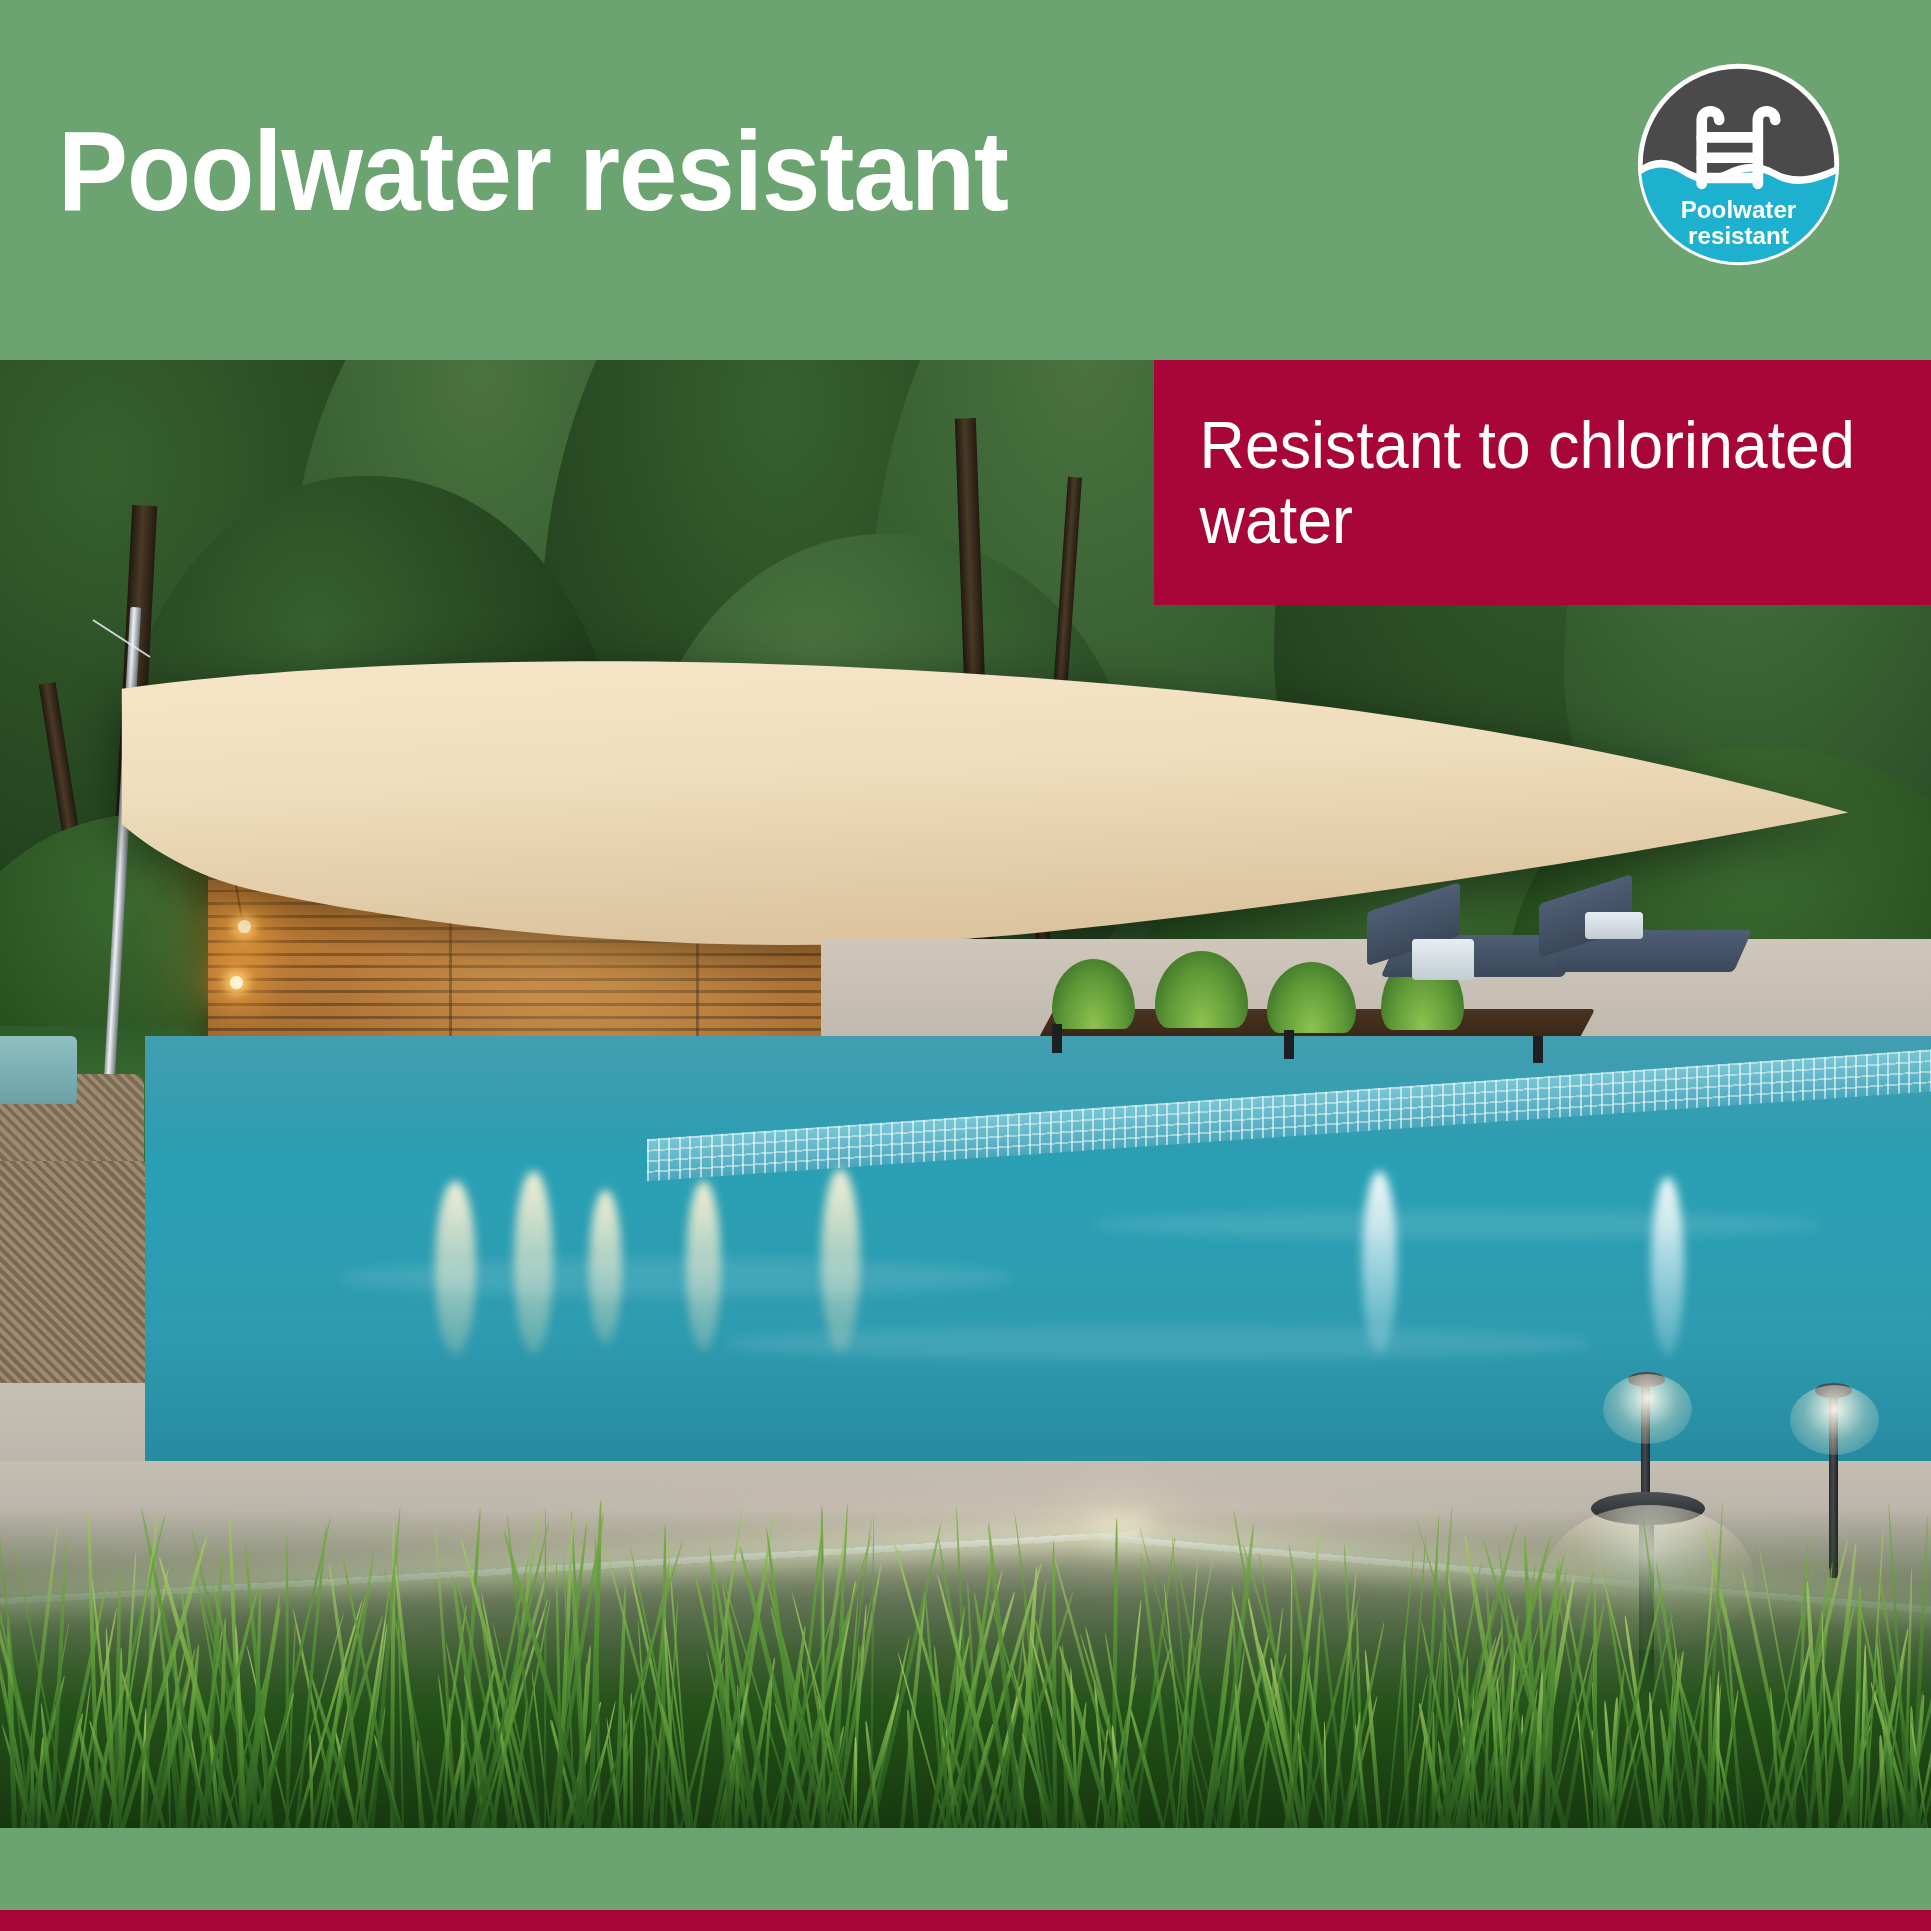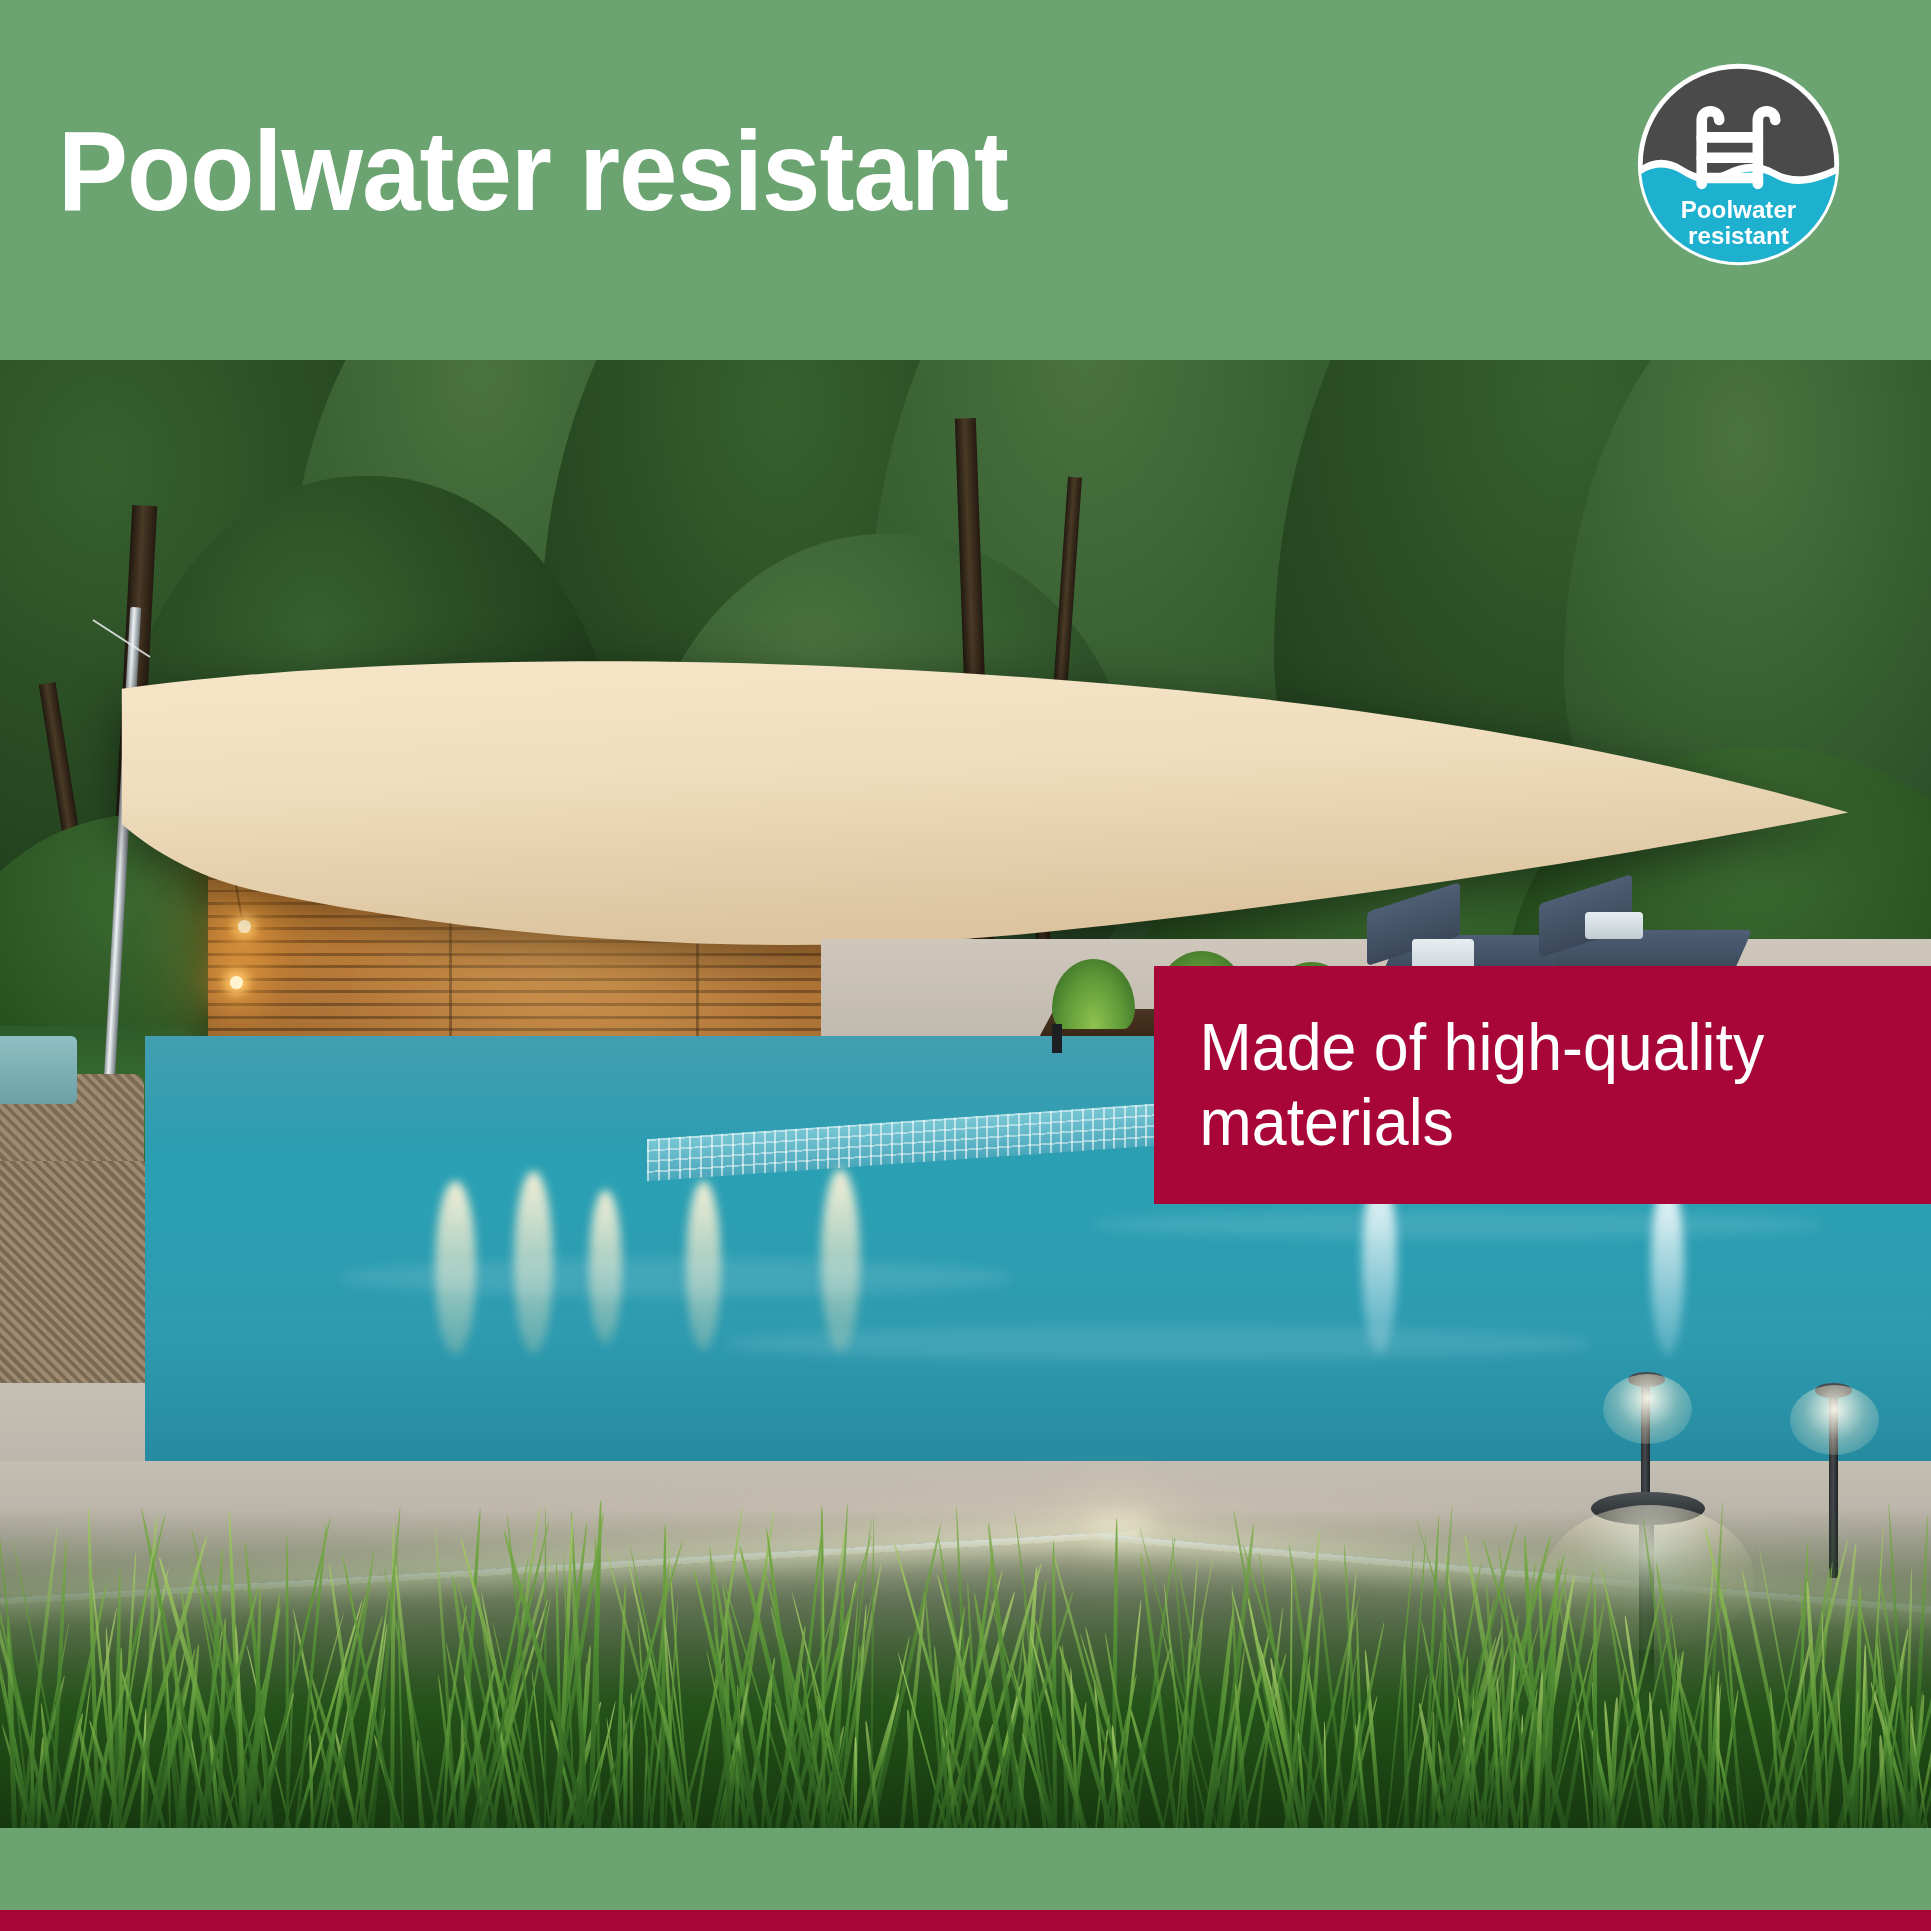--- a/index.html
+++ b/index.html
@@ -897,23 +897,23 @@
         <span class="blade" style="left:1207px;height:210px;width:2.2px;transform:rotate(-13.0deg);opacity:0.81"></span>
         <span class="blade" style="left:595px;height:300px;width:2.7px;transform:rotate(16.7deg);opacity:0.85"></span>
         <span class="blade" style="left:775px;height:204px;width:4.5px;transform:rotate(7.8deg);opacity:0.85"></span>
         <span class="blade light" style="left:1819px;height:247px;width:4.7px;transform:rotate(-3.3deg);opacity:0.87"></span>
         <span class="blade" style="left:1396px;height:157px;width:1.9px;transform:rotate(11.3deg);opacity:0.72"></span>
         <span class="blade light" style="left:421px;height:264px;width:3.5px;transform:rotate(-6.0deg);opacity:0.77"></span>
       </div>
 
   </div>
 
-
-
-  <div class="feature" style="top:966px;height:238px;left:1154px;">
-    <div class="txt">Made of high-quality materials</div>
+  <div class="feature" style="top:360px;height:245px;left:1154px;">
+    <div class="txt">Resistant to chlorinated water</div>
   </div>
+
+
 
   <div id="footer-green"></div>
   <div id="footer-red"></div>
 
 </div>
 
 
 </body></html>

